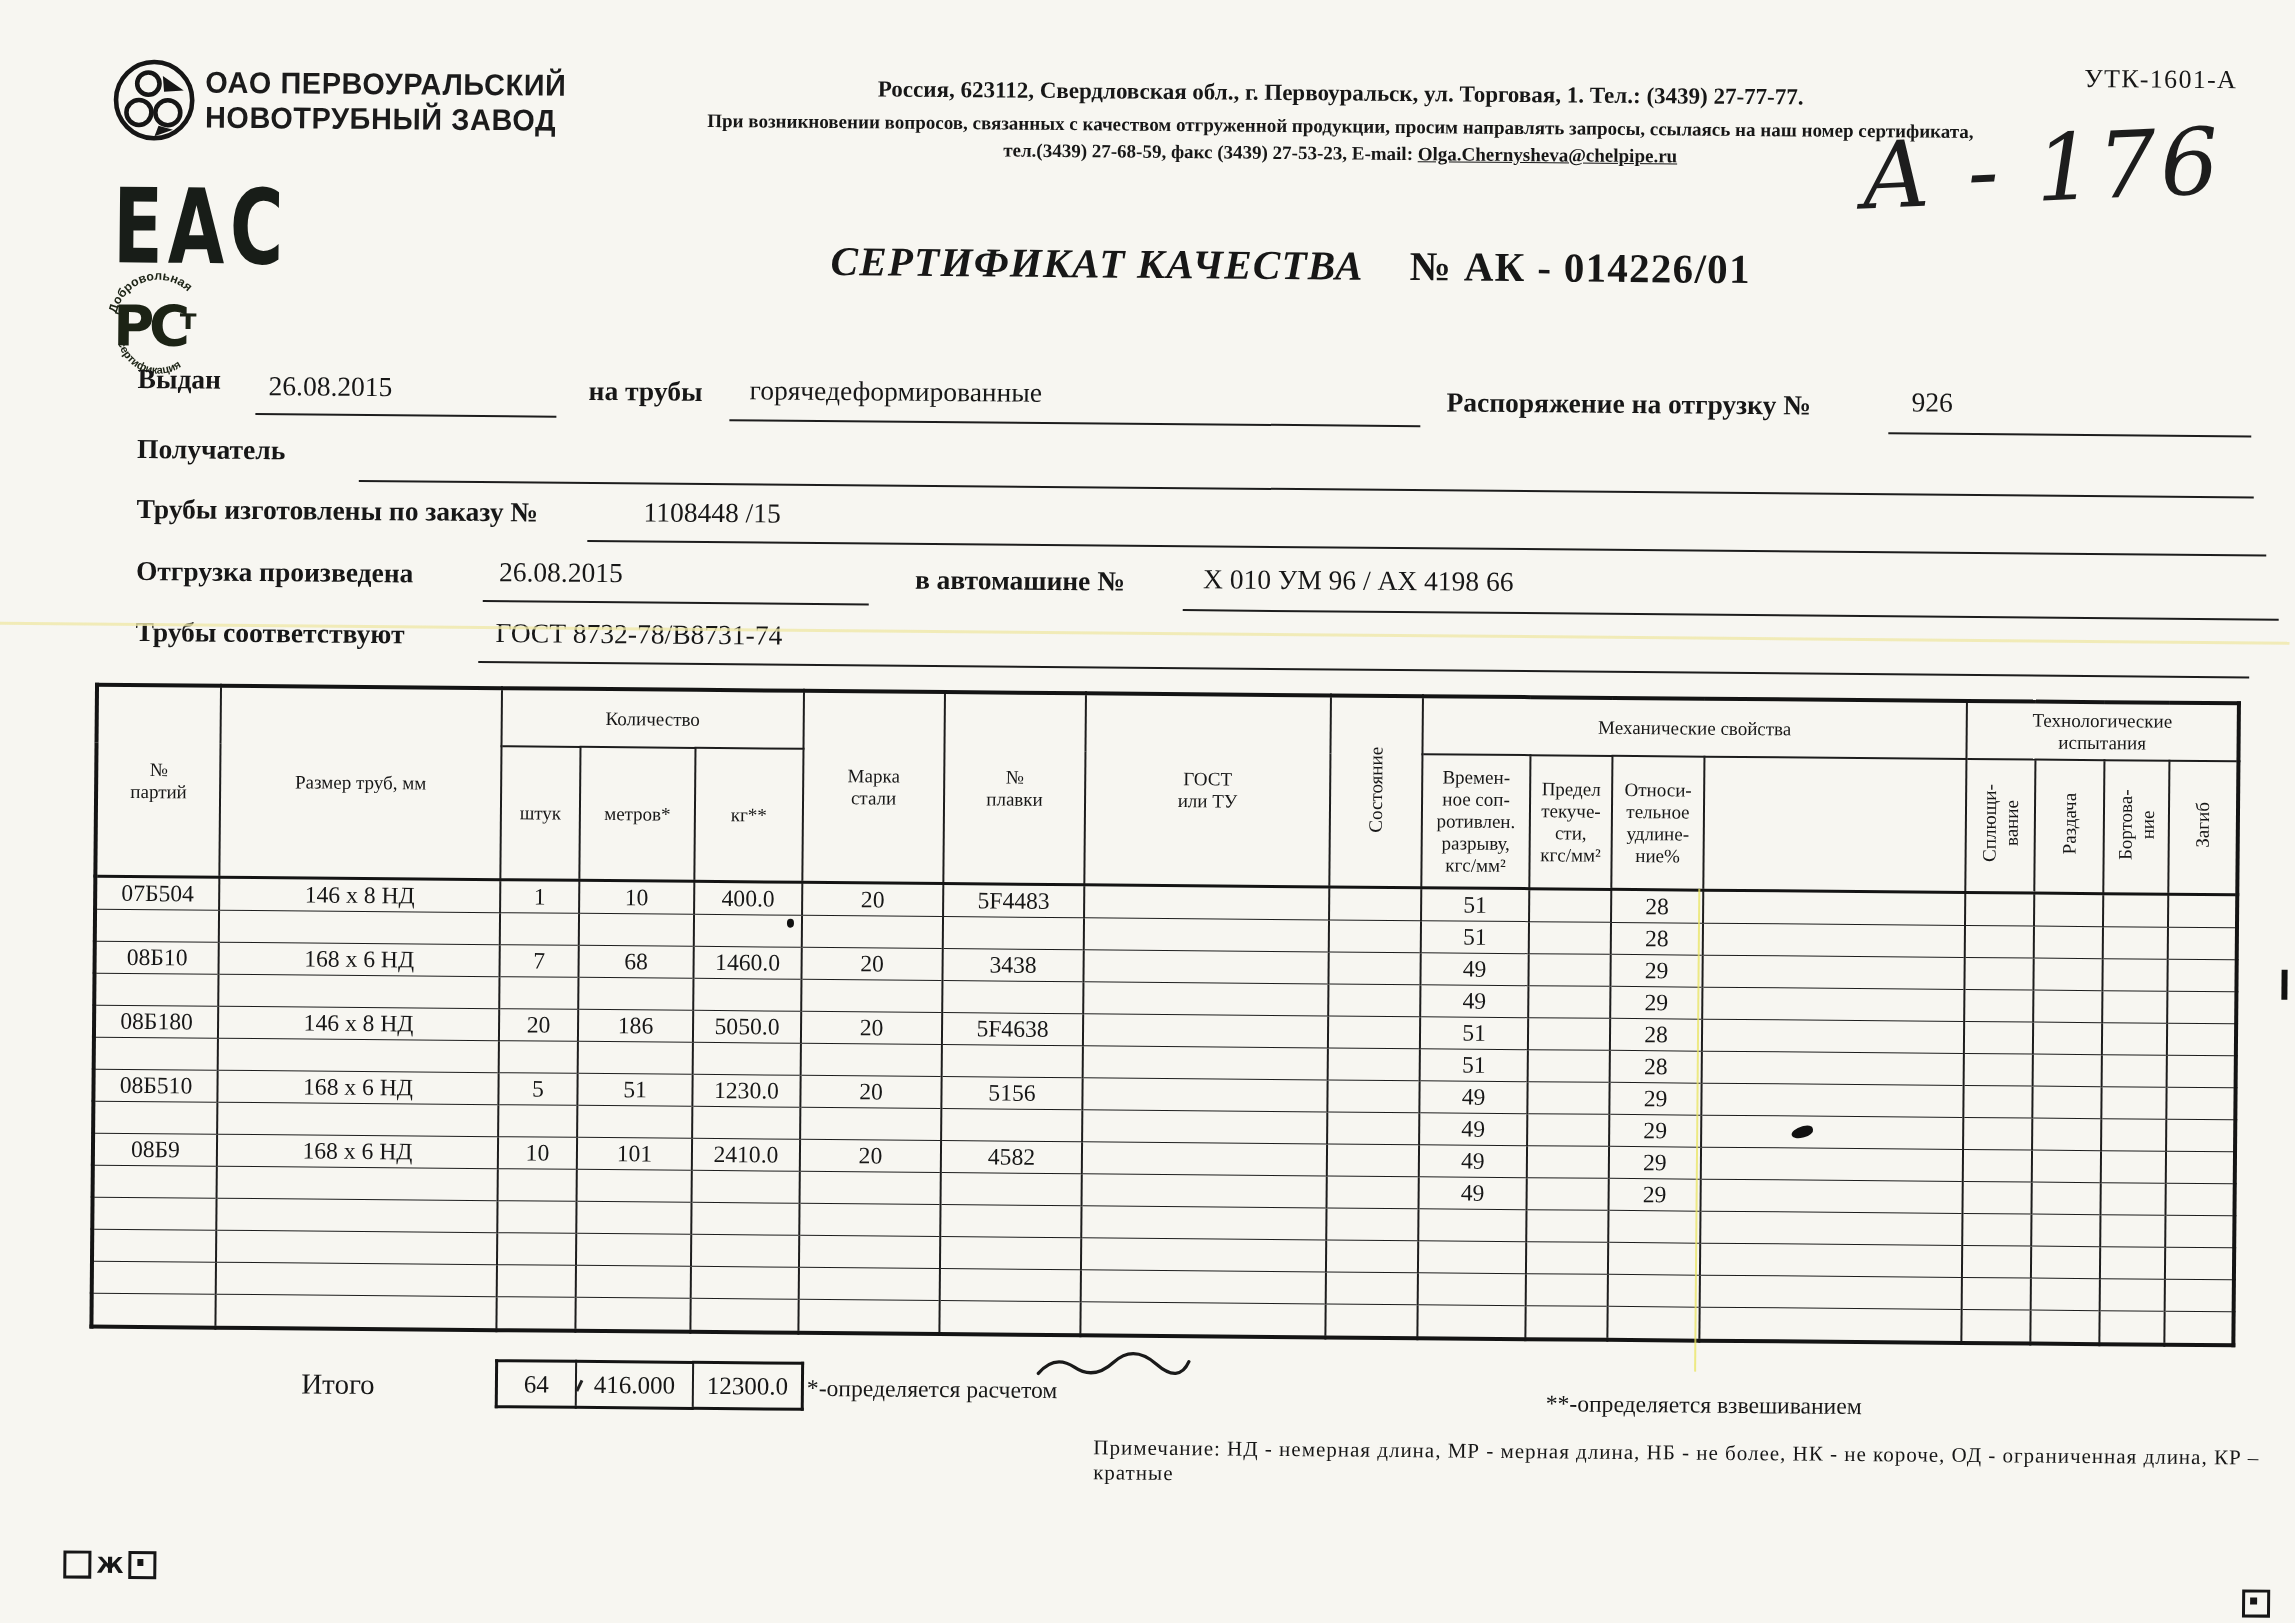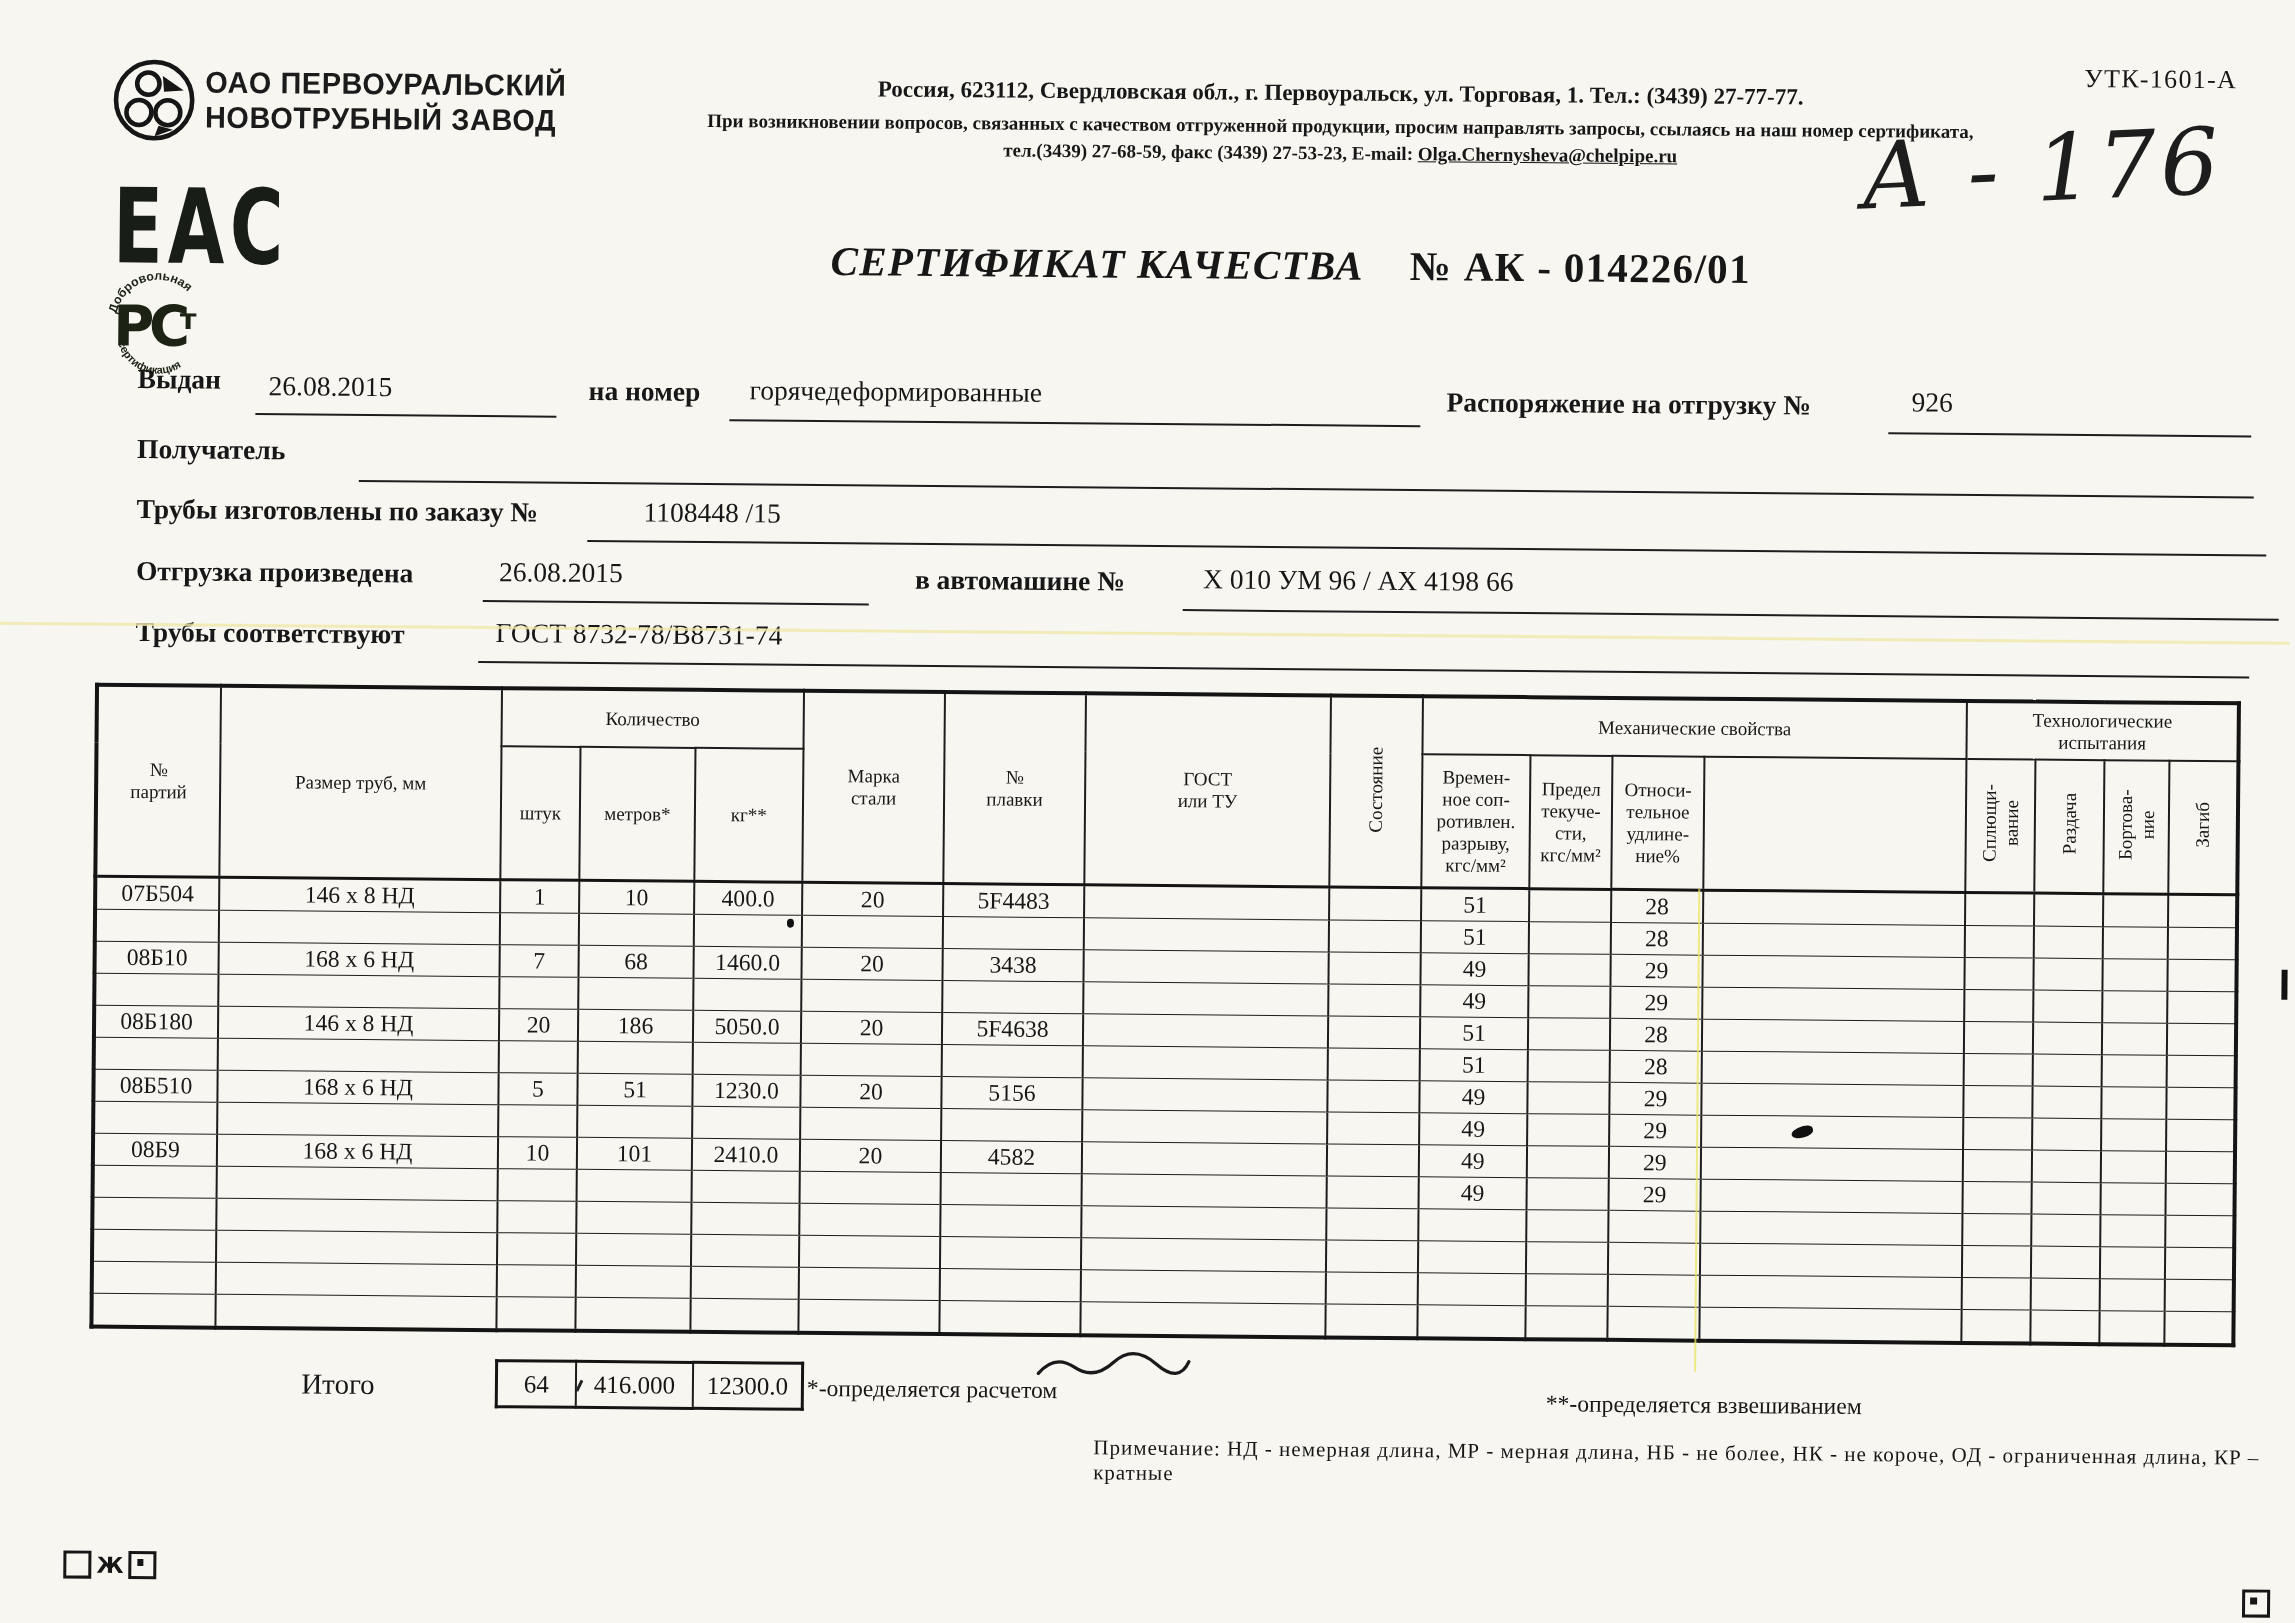--- a/index.html
+++ b/index.html
@@ -123,21 +123,21 @@
   <div class="abs utk">УТК-1601-А</div>
   <div class="abs hand">А - 176</div>
 
   <div class="abs title-wrap">
     <span>СЕРТИФИКАТ КАЧЕСТВА</span><span class="title-num">№  АК - 014226/01</span>
   </div>
 
   <div class="abs lbl" style="left:141px;top:362px">Выдан</div>
   <div class="abs val" style="left:272px;top:368px">26.08.2015</div>
   <div class="abs ul" style="left:259px;top:411px;width:301px"></div>
-  <div class="abs lbl" style="left:592px;top:370px">на номер</div>
+  <div class="abs lbl" style="left:592px;top:370px">на трубы</div>
   <div class="abs val" style="left:753px;top:368px">горячедеформированные</div>
   <div class="abs ul" style="left:733px;top:413px;width:691px"></div>
   <div class="abs lbl" style="left:1450px;top:374px">Распоряжение на отгрузку №</div>
   <div class="abs val" style="left:1915px;top:370px">926</div>
   <div class="abs ul" style="left:1892px;top:416px;width:363px"></div>
 
   <div class="abs lbl" style="left:141px;top:432px">Получатель</div>
   <div class="abs val" style="left:393px;top:431px"></div>
   <div class="abs ul" style="left:363px;top:477px;width:1895px"></div>
 

